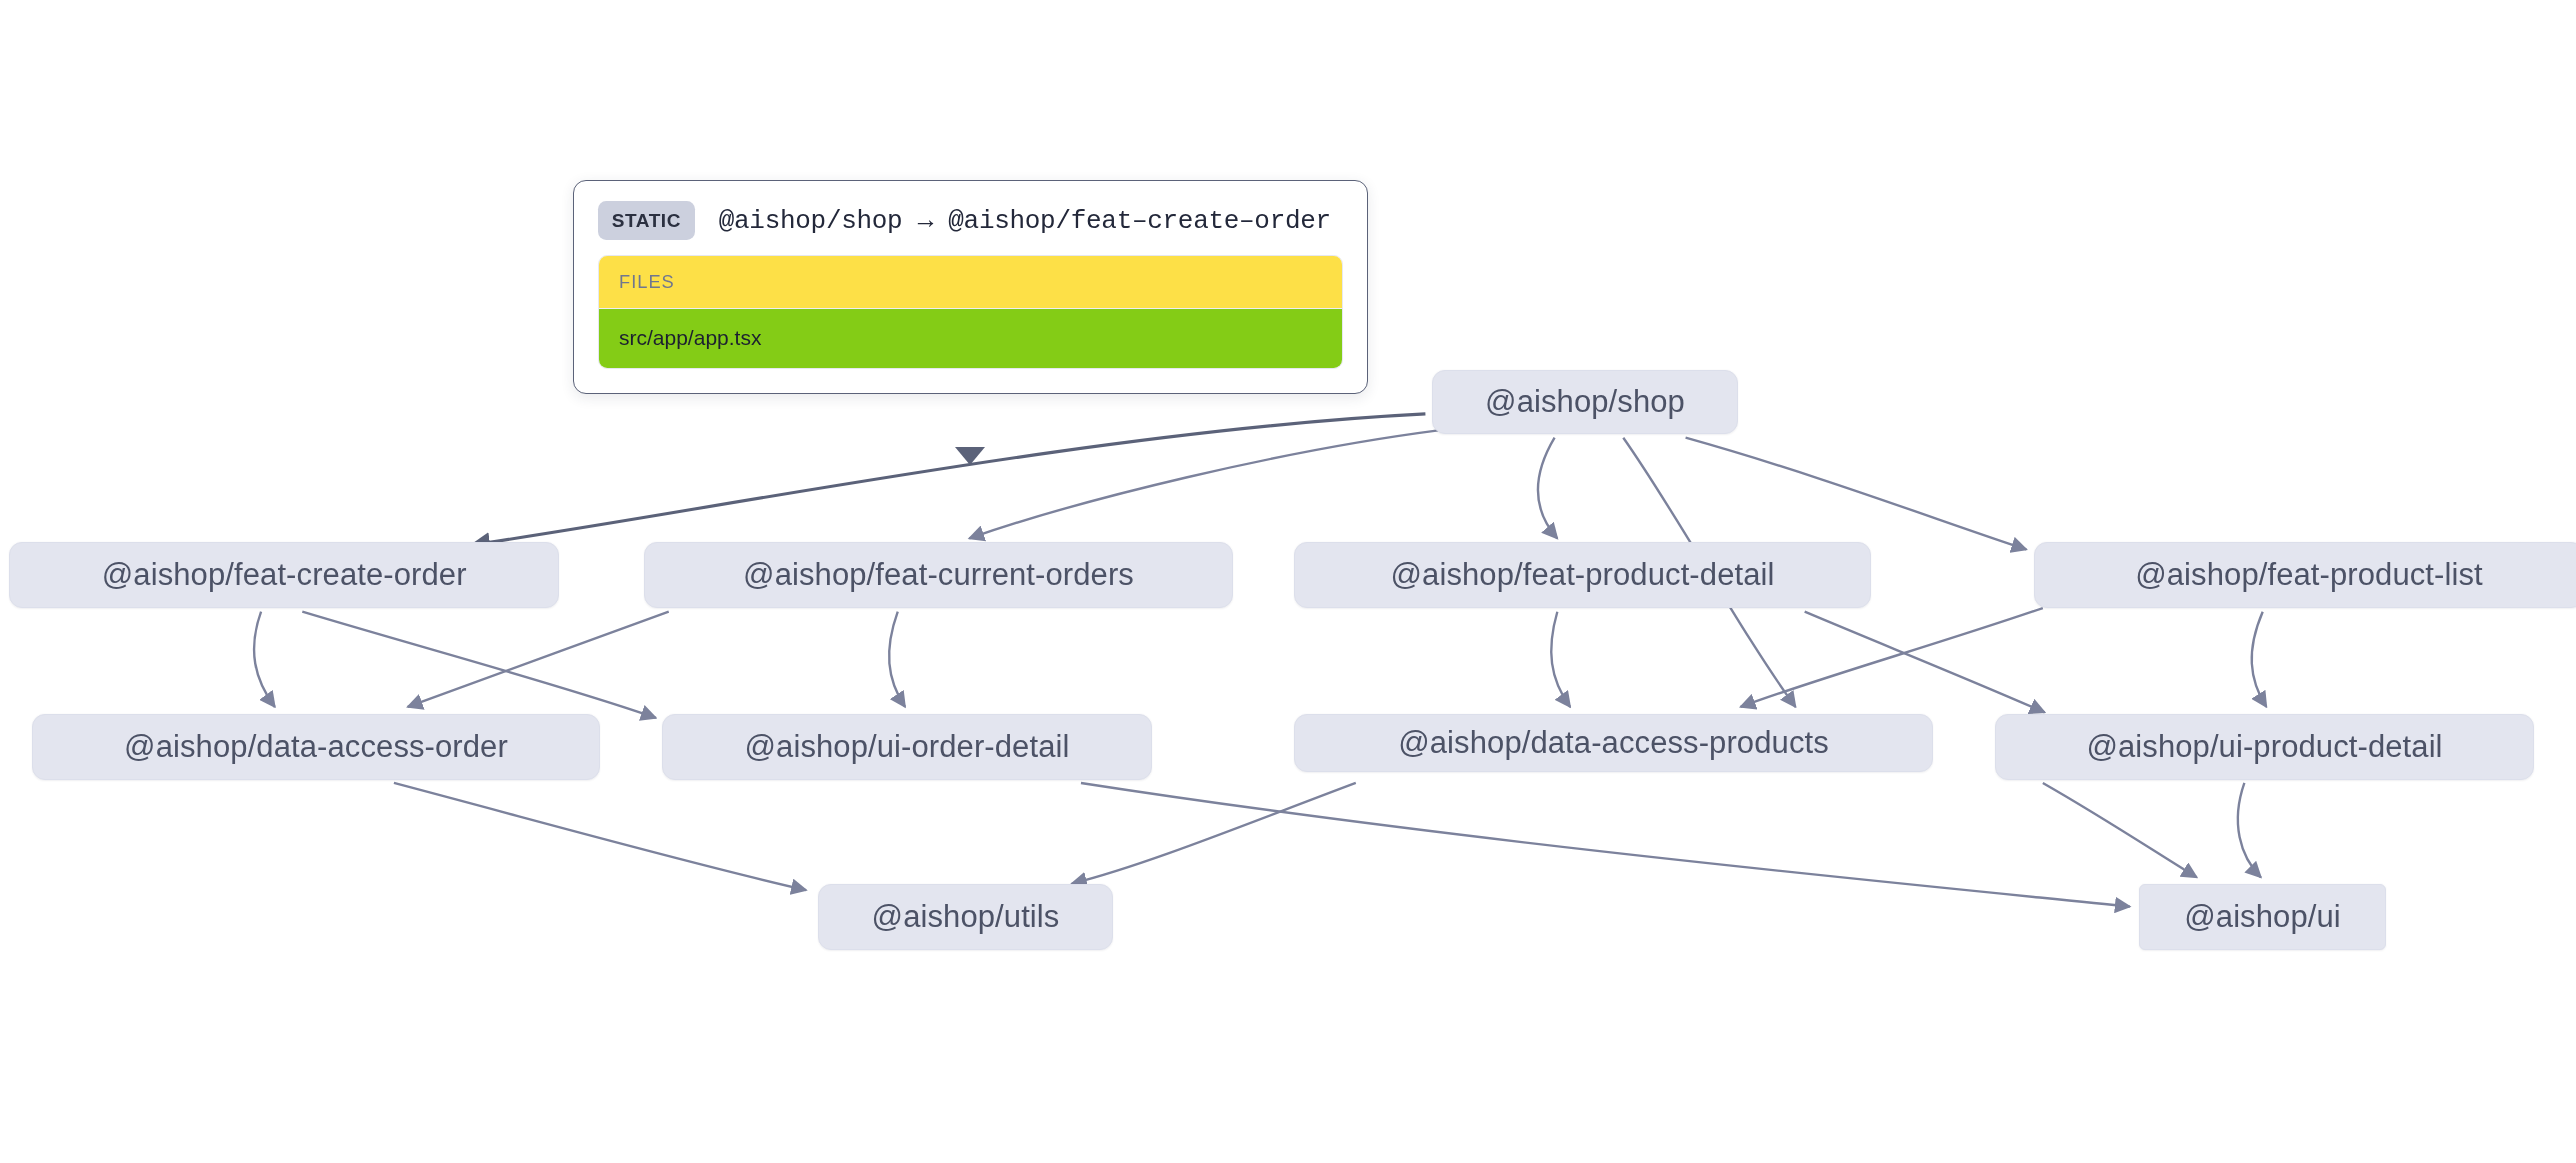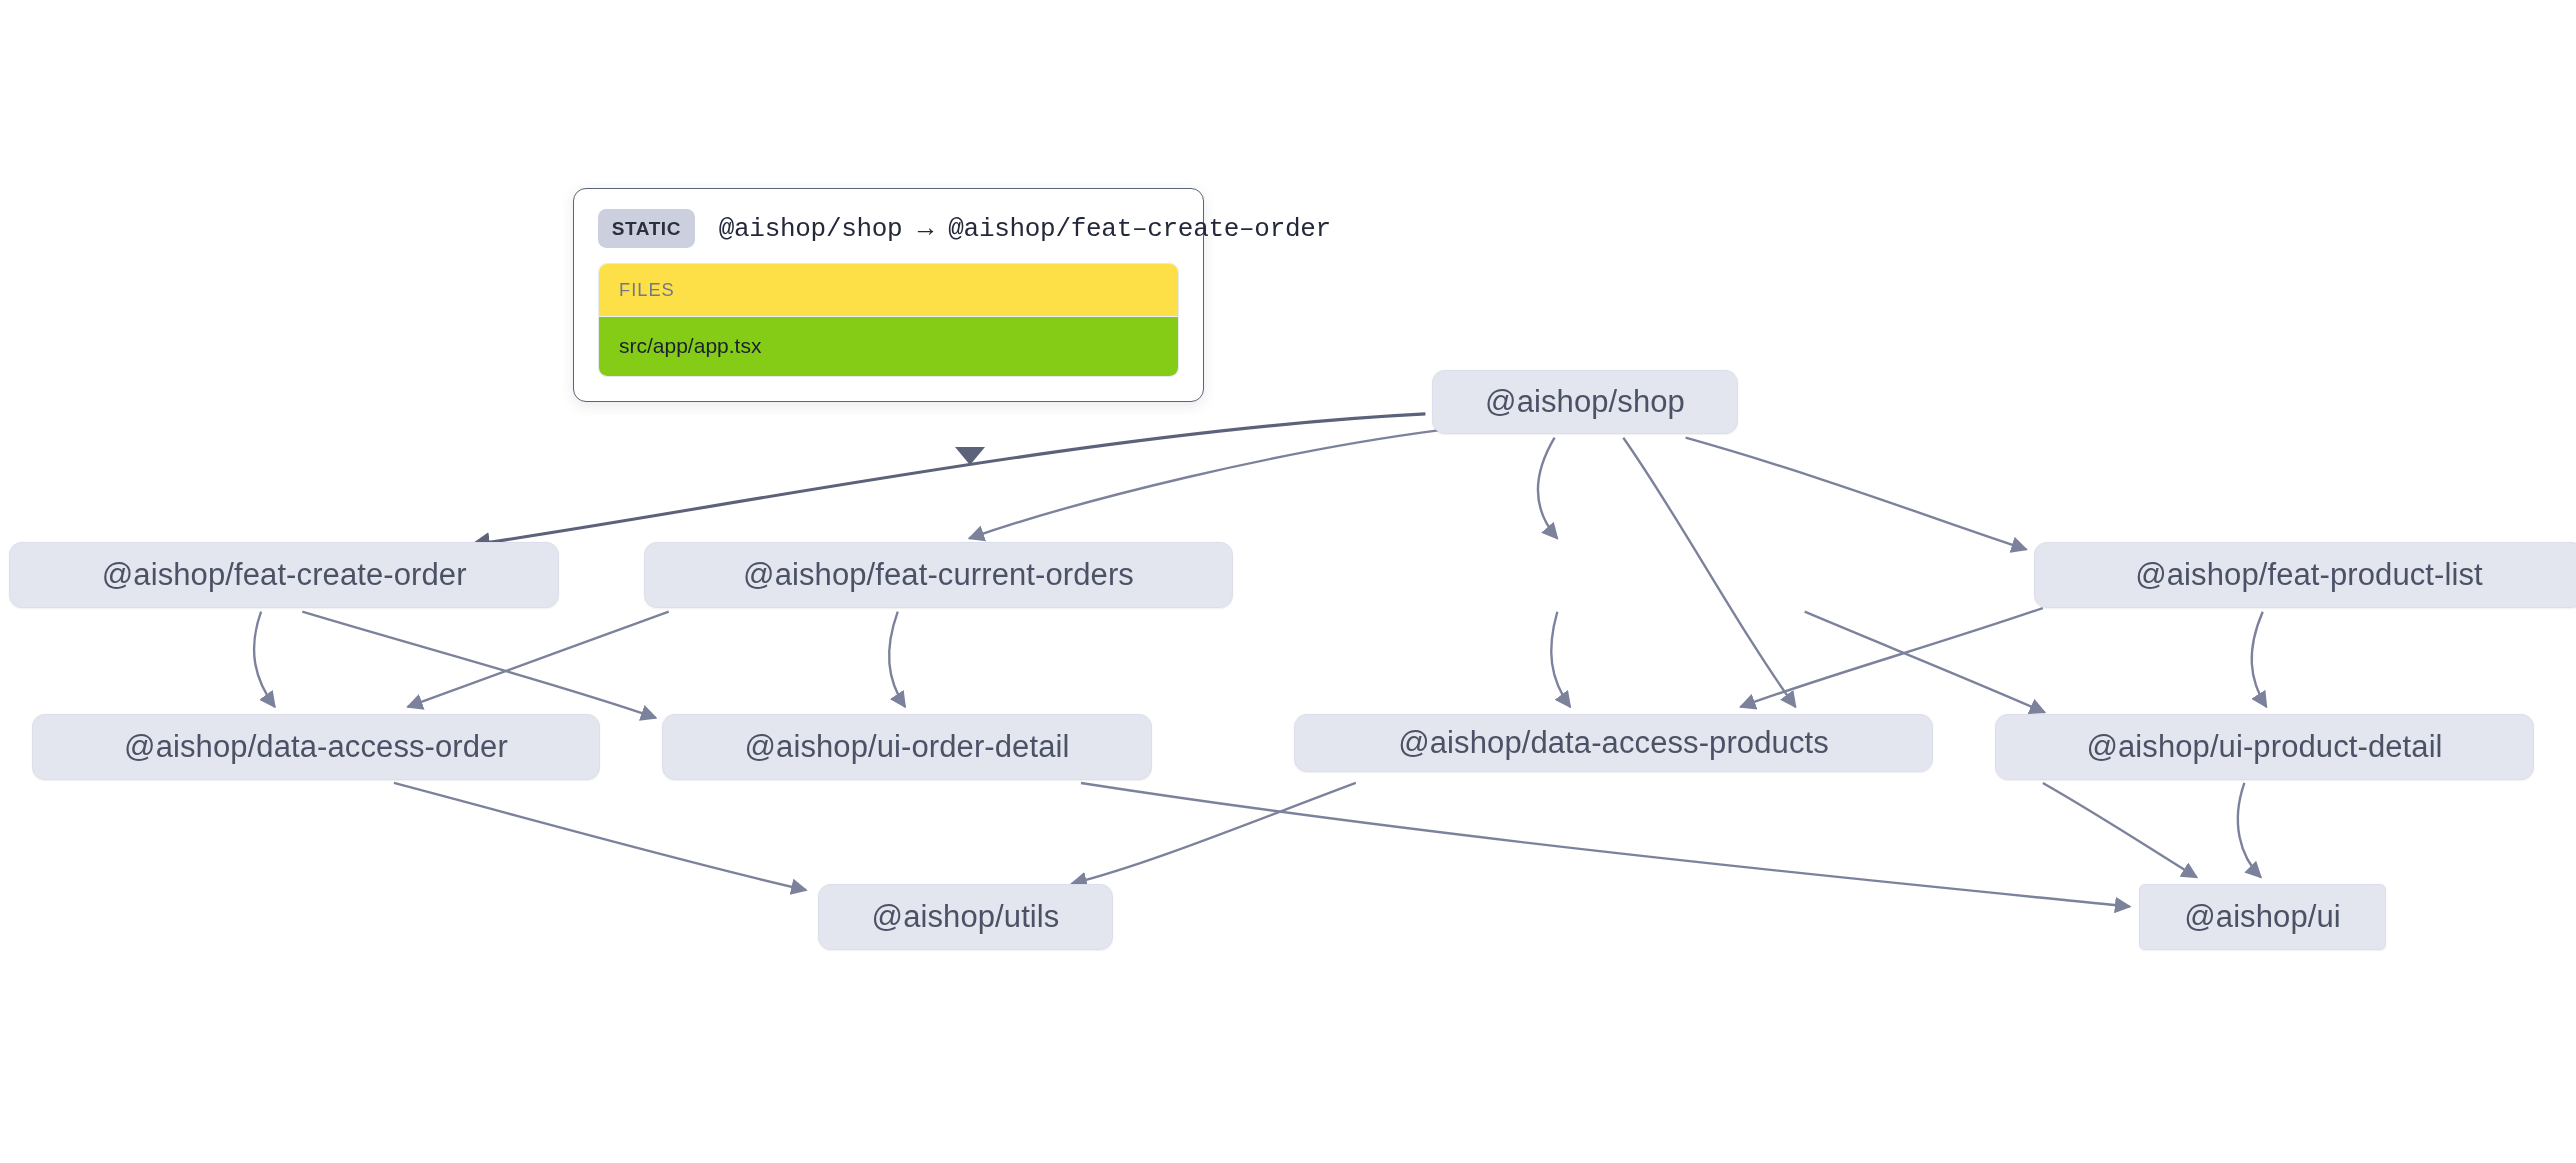--- a/index.html
+++ b/index.html
@@ -187,20 +187,23 @@
   </div>
 
   <div class="graph-node" style="left:9.2px; top:542px; width:550px; height:66px;">
     <span class="node-label">@aishop/feat-create-order</span>
   </div>
 
   <div class="graph-node" style="left:644px; top:542px; width:589px; height:66px;">
     <span class="node-label">@aishop/feat-current-orders</span>
   </div>
 
+  <div class="graph-node" style="left:1294px; top:542px; width:577px; height:66px;">
+    <span class="node-label">@aishop/feat-product-detail</span>
+  </div>
 
   <div class="graph-node" style="left:2034px; top:542px; width:550px; height:66px;">
     <span class="node-label">@aishop/feat-product-list</span>
   </div>
 
   <div class="graph-node" style="left:32px; top:714px; width:568px; height:66px;">
     <span class="node-label">@aishop/data-access-order</span>
   </div>
 
   <div class="graph-node" style="left:662px; top:714px; width:490px; height:66px;">
@@ -216,21 +219,21 @@
   </div>
 
   <div class="graph-node" style="left:818px; top:884px; width:295px; height:66px;">
     <span class="node-label">@aishop/utils</span>
   </div>
 
   <div class="graph-node" style="left:2139px; top:884px; width:247px; height:66px;border-radius:6px;">
     <span class="node-label">@aishop/ui</span>
   </div>
 
-  <div id="edge-tooltip" style="left:573px; top:180px; width:631px;margin-top:8px;">
+  <div id="edge-tooltip" style="left:573px; top:180px; width:795px;">
     <div class="tooltip-header">
       <span class="static-badge">STATIC</span>
       <span class="tooltip-title">@aishop/shop → @aishop/feat–create–order</span>
     </div>
     <div class="files-panel">
       <div class="files-panel-header">FILES</div>
       <div class="files-row">src/app/app.tsx</div>
     </div>
   </div>
   <div id="tooltip-pointer" style="left:955px; top:447px;"></div>

